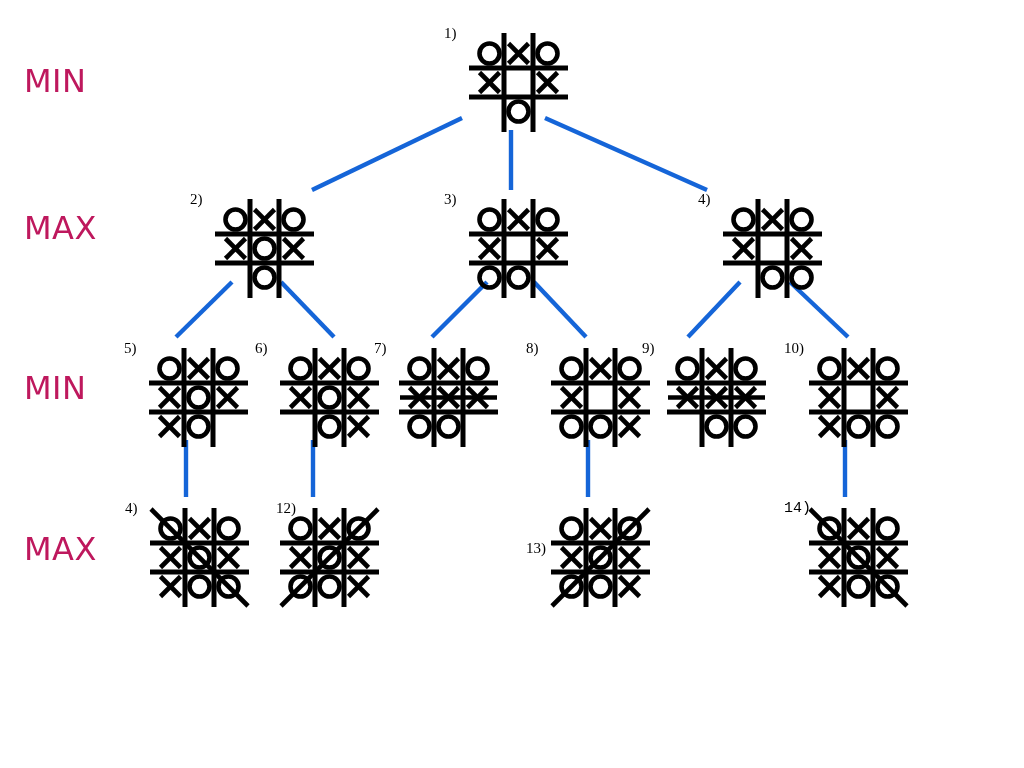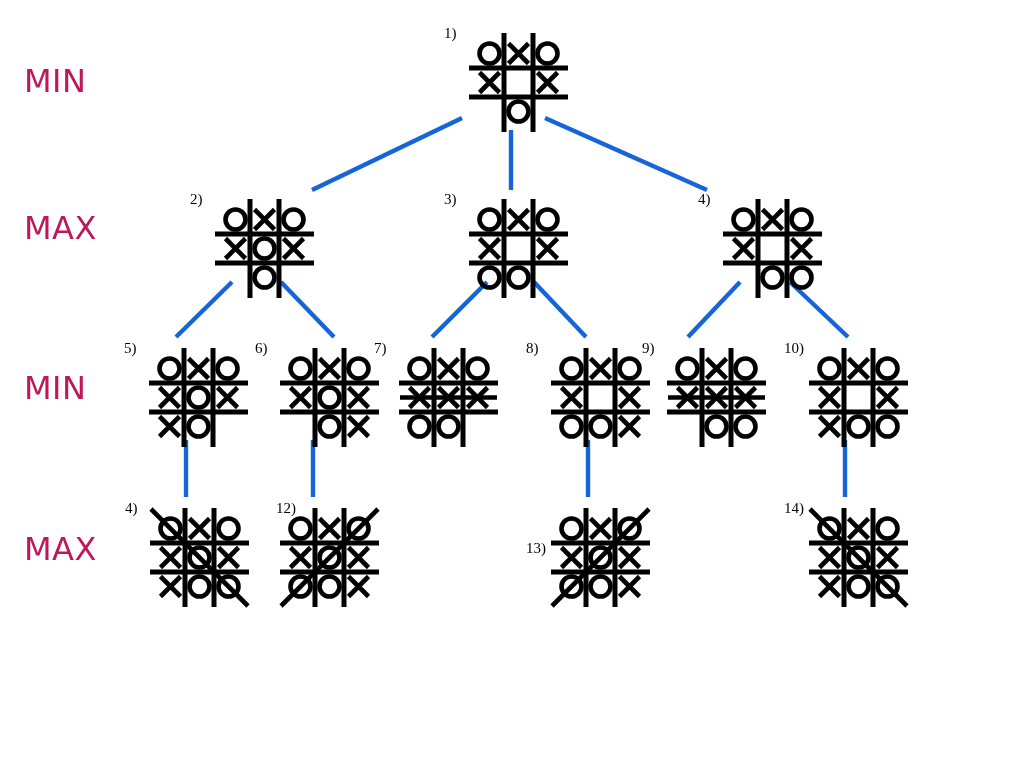--- a/index.html
+++ b/index.html
@@ -535,21 +535,21 @@
             <circle class="mark mark-o" cx="52.5" cy="81.5" r="10"></circle>
             <g>
               <line class="mark" x1="71.5" y1="71.5" x2="91.5" y2="91.5"></line>
               <line class="mark" x1="91.5" y1="71.5" x2="71.5" y2="91.5"></line>
             </g>
             <line x1="101" y1="4" x2="4" y2="101" class="win-line"></line>
           </svg>
         </div>
       </div>
       <div class="node" style="left: 806px; top: 505px;">
-        <span class="node-number" style="left: -22px; top: -4px;">14)</span>
+        <span class="node-number" style="left: -22px; top: -4px; font-family: Liberation Mono, monospace;">14)</span>
         <div class="board">
           <svg class="board-svg" width="105" height="105" viewBox="0 0 105 105">
             <g>
               <line class="grid-line" x1="38" y1="3" x2="38" y2="102"></line>
               <line class="grid-line" x1="3" y1="38" x2="102" y2="38"></line>
               <line class="grid-line" x1="67" y1="3" x2="67" y2="102"></line>
               <line class="grid-line" x1="3" y1="67" x2="102" y2="67"></line>
             </g>
             <circle class="mark mark-o" cx="23.5" cy="23.5" r="10"></circle>
             <g>

